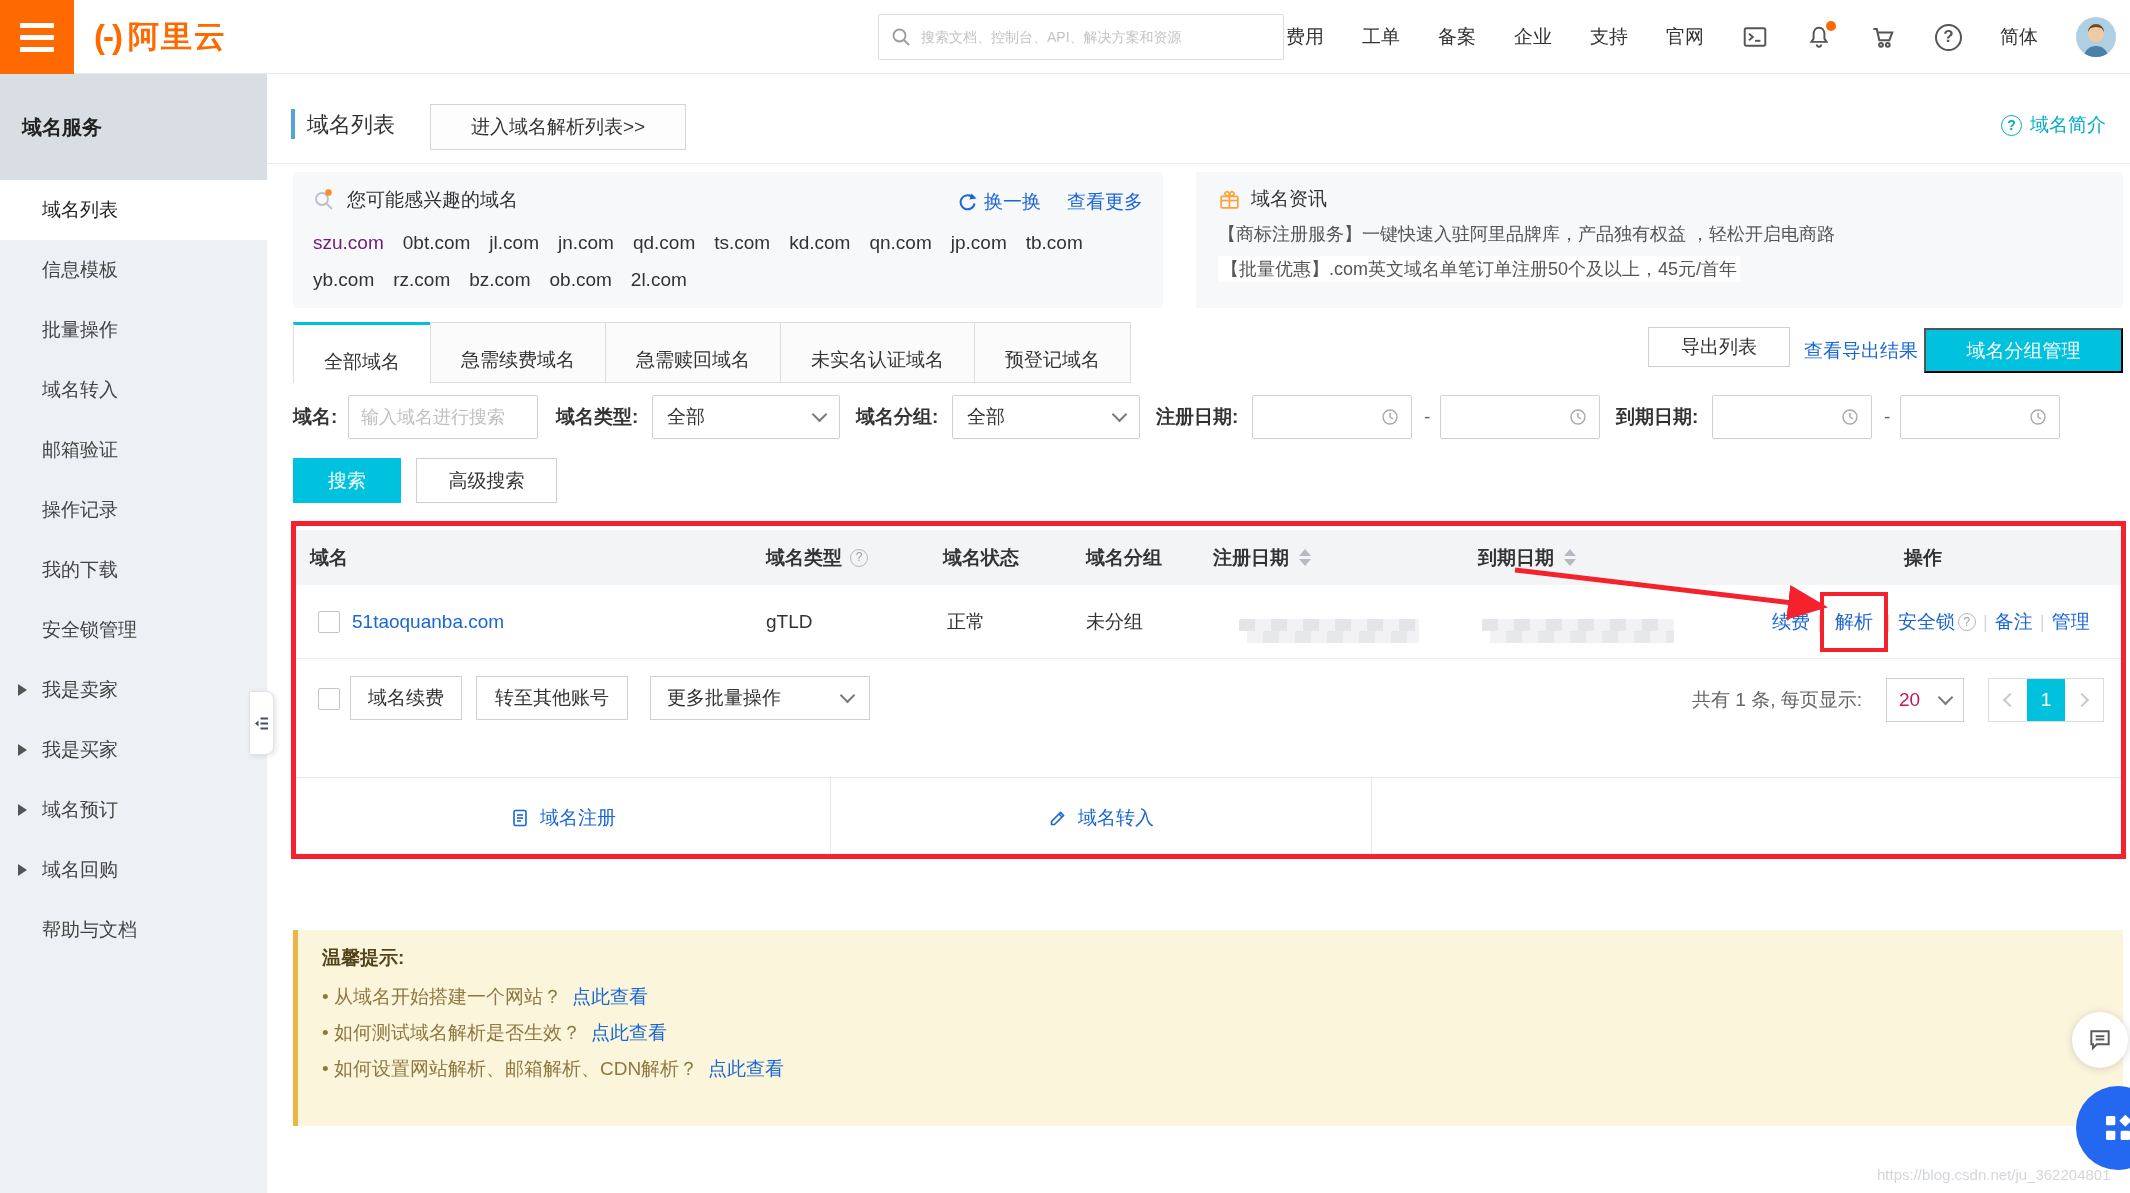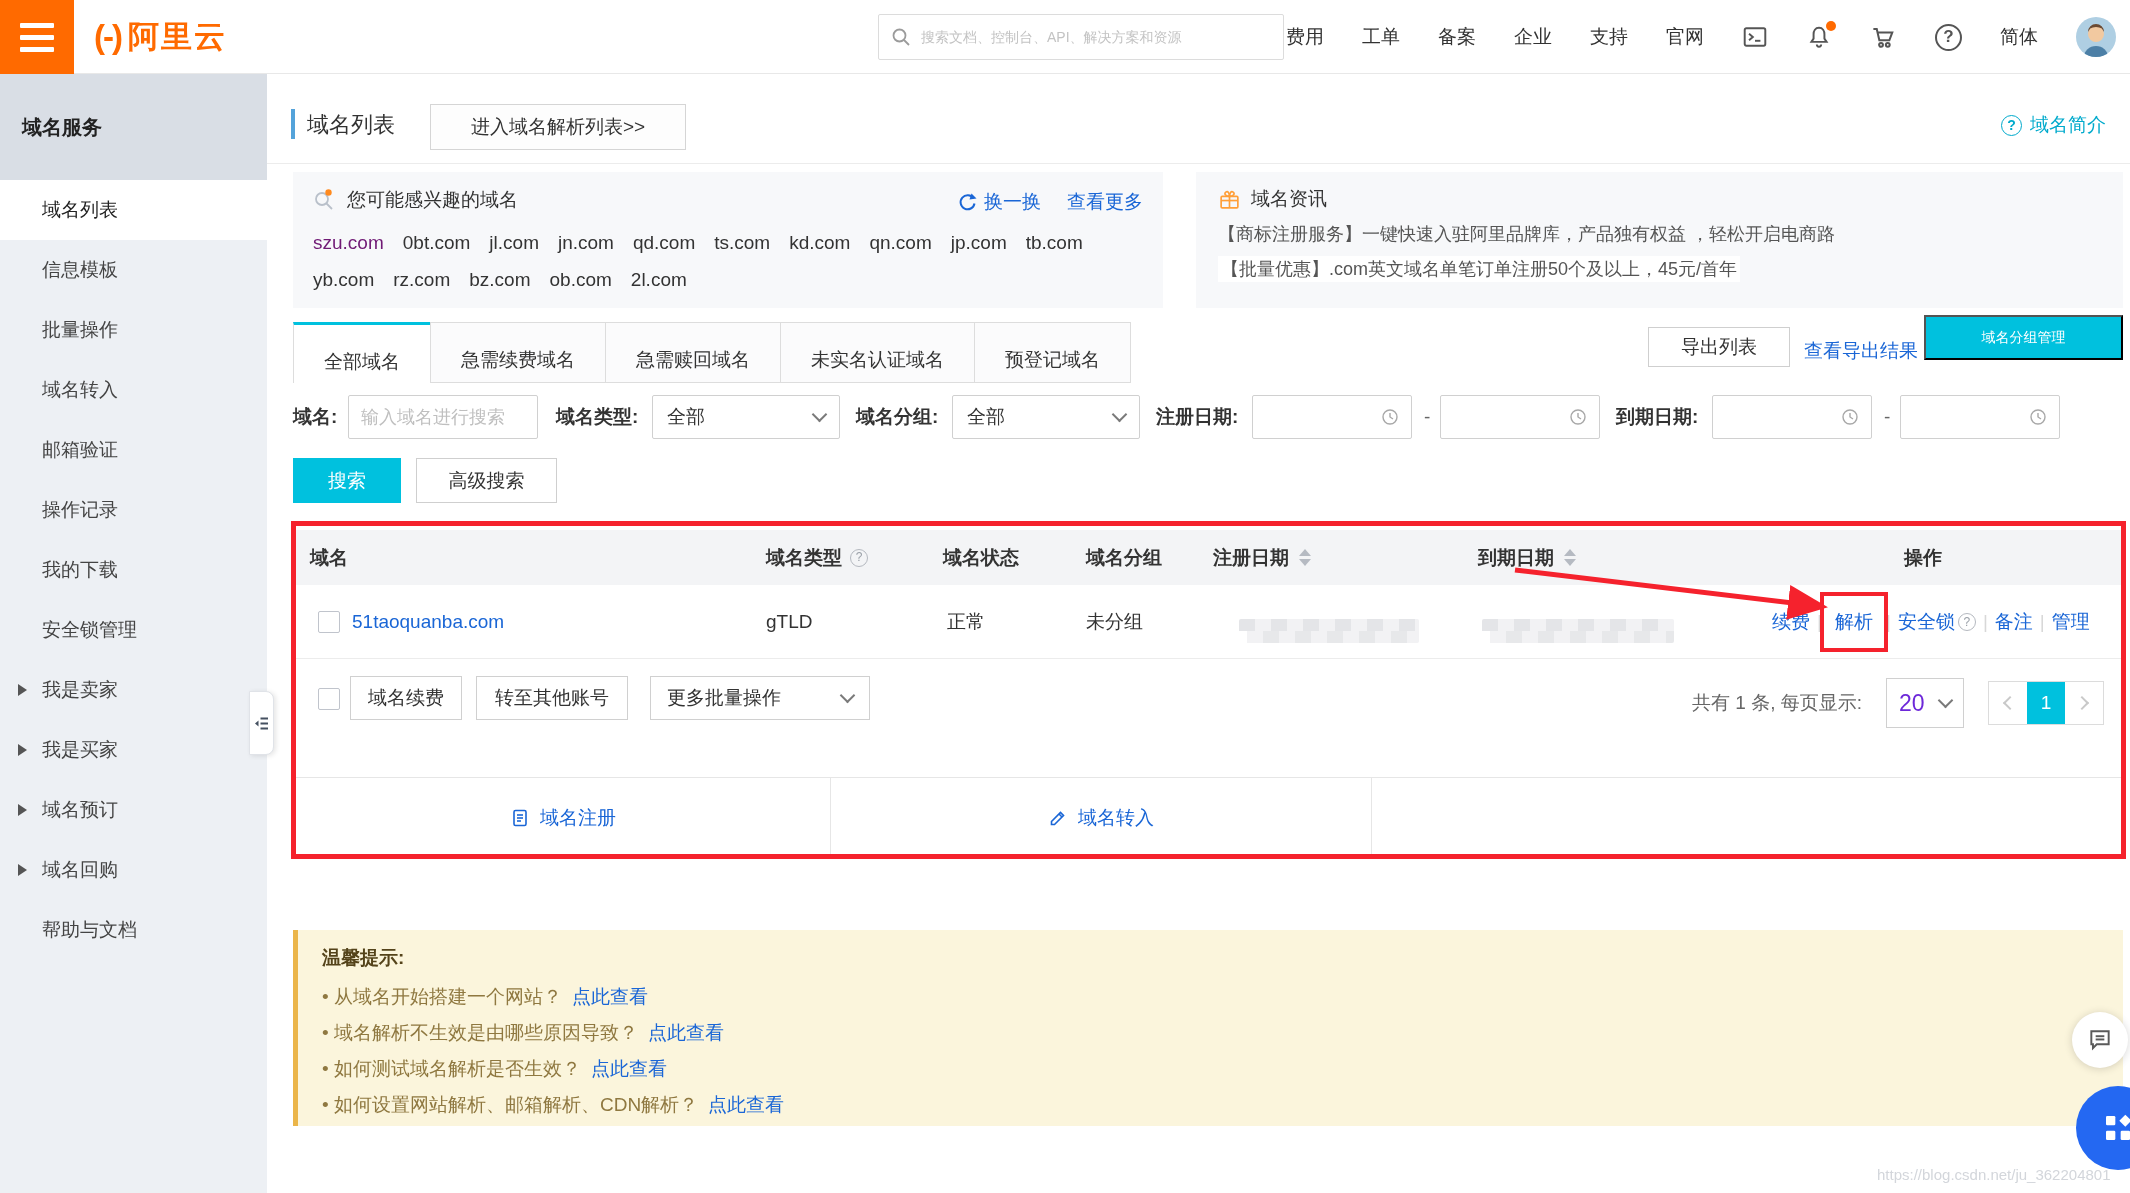--- a/index.html
+++ b/index.html
@@ -54,21 +54,21 @@
   .domain-item.hot { color:#701a75;text-align:right; }
   .news-line { margin-top:10px; font-size:18px; color:#555; }
   .news-line .hl { background:#fff; display:inline-block; padding:1px 3px; }
 
   
   .tabs { position:absolute; left:293px; top:322px; display:flex; z-index:5; }
   .tab { height:61px; line-height:58px; padding:8px 30px; font-size:19px; color:#333; background:#FBFBFC; border:1px solid #DDD; margin-right:-1px; cursor:pointer; }
   .tab.active { background:#fff; border-top:3px solid #00C1DE; border-bottom:none; }
   .export-btn { position:absolute; left:1648px; top:327px; width:142px; height:40px; border:1px solid #CFCFCF; background:#fff; font-size:19px; color:#333; display:flex; align-items:center; justify-content:center; cursor:pointer; }
   .view-export { position:absolute; left:1804px; top:338px; font-size:19px; color:#1A66D6; cursor:pointer; }
-  .group-btn { position:absolute; left:1924px; top:315px; width:199px; height:45px; background:#00C1DE; color:#fff; font-size:14px; display:flex; align-items:center; justify-content:center; cursor:pointer; }
+  .group-btn { position:absolute; left:1924px; top:328px; width:199px; height:45px; background:#00C1DE; color:#fff; font-size:19px; display:flex; align-items:center; justify-content:center; cursor:pointer; }
 
   
   .flabel { position:absolute; top:395px; height:44px; line-height:44px; font-size:19px; font-weight:bold; color:#333; }
   .fctl { position:absolute; top:395px; height:44px; border:1px solid #D0D0D0; border-radius:2px; background:#fff; display:flex; align-items:center; }
   .fctl input { border:none; outline:none; width:100%; font-size:18px; padding:0 12px; color:#333; background:transparent; }
   .fctl input::placeholder { color:#BFBFBF; }
   .fselect { justify-content:space-between; padding:0 14px; font-size:19px; color:#333; cursor:pointer; }
   .chev { width:11px; height:11px; border-right:2px solid #7A7A7A; border-bottom:2px solid #7A7A7A; transform:rotate(45deg); margin-top:-5px; flex-shrink:0; }
   .fdate { justify-content:flex-end; padding:0 12px; cursor:text; }
   .fdash { position:absolute; top:395px; height:44px; line-height:44px; font-size:19px; color:#666; }
@@ -99,21 +99,21 @@
   .sep { color:#D8D8D8; margin:0 7px; }
   .resolve-wrap { position:relative; padding:0 6px; }
   .resolve-wrap::before { content:""; position:absolute; left:-9px; right:-9px; top:-17px; bottom:-17px; border:4px solid #F5222D; }
 
   
   .batch-row { position:absolute; left:296px; top:659px; width:1825px; height:84px; background:#fff; }
   .batch-btn { position:absolute; top:676px; height:44px; border:1px solid #D0D0D0; background:#fff; font-size:19px; color:#333; display:flex; align-items:center; justify-content:center; cursor:pointer; }
   .more-select { position:absolute; left:650px; top:676px; width:220px; height:44px; border:1px solid #D0D0D0; background:#fff; font-size:19px; color:#333; display:flex; align-items:center; justify-content:space-between; padding:0 16px; cursor:pointer; }
   .pagination { position:absolute; top:678px; right:26px; display:flex; align-items:center; gap:24px; }
   .pg-summary { font-size:19px; color:#666; }
-  .pg-size { width:78px; height:50px; border:1px solid #D0D0D0; background:#fff; display:flex; align-items:center; justify-content:space-between; padding:0 12px; font-size:23px; color:#6d28d9; cursor:pointer; }
+  .pg-size { width:78px; height:44px; border:1px solid #D0D0D0; background:#fff; display:flex; align-items:center; justify-content:space-between; padding:0 12px; font-size:19px; color:#be185d; cursor:pointer; }
   .pager { display:flex; border:1px solid #DCDCDC; }
   .pg-cell { width:38px; height:42px; display:flex; align-items:center; justify-content:center; cursor:pointer; background:#fff; }
   .pg-cell.current { background:#00C1DE; color:#fff; font-size:19px; }
   .pg-arrow { width:10px; height:10px; border-left:2px solid #C9C9C9; border-bottom:2px solid #C9C9C9; }
   .pg-arrow.left { transform:rotate(45deg); margin-left:4px; }
   .pg-arrow.right { transform:rotate(-135deg); margin-right:4px; }
 
   
   .qrow { position:absolute; left:296px; top:777px; width:1825px; height:80px; border-top:1px solid #E6E6E6; display:flex; background:#fff; }
   .qcell { display:flex; align-items:center; justify-content:center; gap:10px; cursor:pointer; }
@@ -488,21 +488,20 @@
         <marker id="ah" markerWidth="9" markerHeight="8" refX="6" refY="3.5" orient="auto">
           <path d="M0,0 L8,3.5 L0,7 Z" fill="#F5222D"></path>
         </marker>
       </defs>
     <line x1="25" y1="14" x2="328" y2="50" stroke="#F5222D" stroke-width="5" marker-end="url(#ah)"></line>
   </svg>
 
   <section class="tips">
     <div class="tips-title">温馨提示:</div>
     <div class="tip-item"><span>从域名开始搭建一个网站？</span><a class="tip-link">点此查看</a></div>
-    <div class="tip-item"><span>域名解析不生效是由哪些原因导致？</span><a class="tip-link">点此查看</a></div>
     <div class="tip-item"><span>如何测试域名解析是否生效？</span><a class="tip-link">点此查看</a></div>
     <div class="tip-item"><span>如何设置网站解析、邮箱解析、CDN解析？</span><a class="tip-link">点此查看</a></div>
   </section>
 
   <div class="float-chat">
     <svg width="26" height="26" viewBox="0 0 24 24" fill="none" stroke="#5A5A5A" stroke-width="1.8">
         <path d="M4 4 H20 V16 H9 L5.5 19.5 V16 H4 Z"></path>
         <line x1="8" y1="8.5" x2="16" y2="8.5"></line>
         <line x1="8" y1="11.5" x2="16" y2="11.5"></line>
       </svg>

